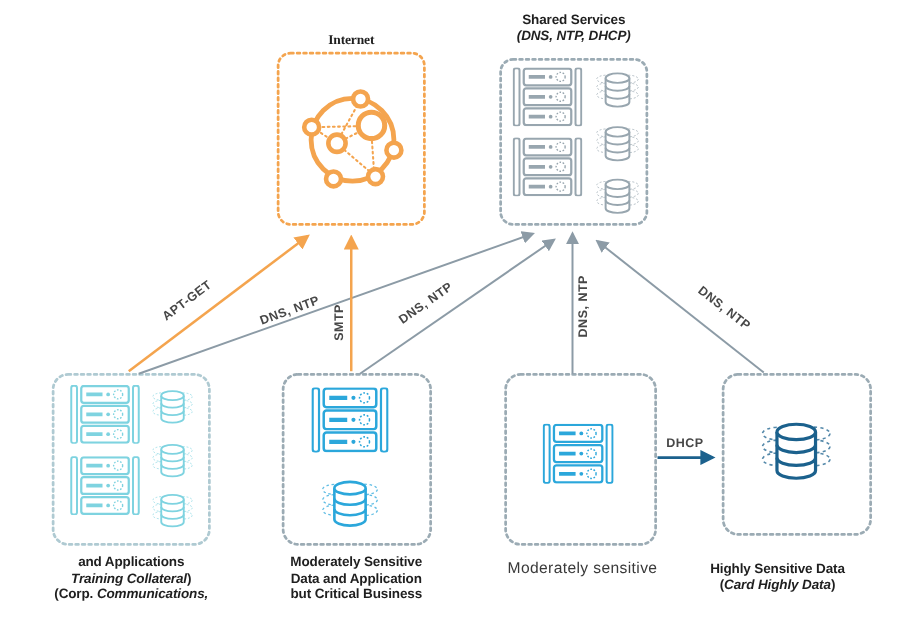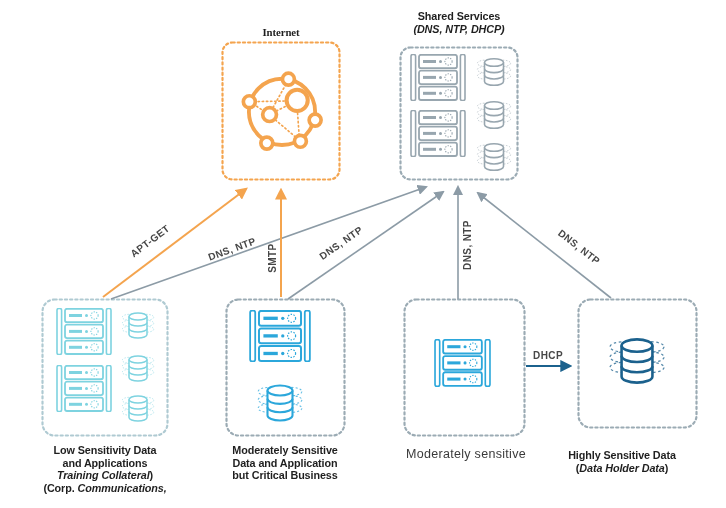--- a/index.html
+++ b/index.html
@@ -141,39 +141,38 @@
     <use href="#rack" class="icon blue" x="434" y="339" width="57" height="48"></use>
 
     <use href="#db" class="icon navy" x="606" y="334" width="62" height="54"></use>
   </svg>
 
   <div class="title" style="left:222px; top:26px; width:118px;font-family:Liberation Serif, serif;">Internet</div>
   <div class="title" style="left:400px; top:10px; width:118px;">Shared Services</div>
   <div class="title italic" style="left:400px; top:23px; width:118px;">(DNS, NTP, DHCP)</div>
 
   <div class="caption" style="left:30px; top:444px; width:150px;">
-    <div><span>Low Sensitivity Data</span></div>
     <div><span>and Applications</span></div>
     <div><i>Training Collateral</i><span>)</span></div>
     <div><span>(Corp. </span><i>Communications,</i></div>
   </div>
 
   <div class="caption" style="left:215px; top:444px; width:140px;">
     <div><span>Moderately Sensitive</span></div>
     <div><span>Data and Application</span></div>
     <div><span>but Critical Business</span></div>
   </div>
 
   <div class="caption-alt" style="left:406px; top:446px; width:150px;">
     <div><span>Moderately sensitive</span></div>
   </div>
 
   <div class="caption" style="left:552px; top:449px; width:140px;">
     <div><span>Highly Sensitive Data</span></div>
-    <div><span>(</span><i>Data Holder Data</i><span>)</span></div>
+    <div><span>(</span><i>Card Highly Data</i><span>)</span></div>
   </div>
 
   <div class="lbl" style="left:150px; top:241px; transform:translate(-50%,-50%) rotate(-37deg);">APT-GET</div>
   <div class="lbl" style="left:232px; top:249px; transform:translate(-50%,-50%) rotate(-20deg);">DNS, NTP</div>
   <div class="lbl" style="left:272px; top:258px; transform:translate(-50%,-50%) rotate(-90deg);">SMTP</div>
   <div class="lbl" style="left:341px; top:243px; transform:translate(-50%,-50%) rotate(-35deg);">DNS, NTP</div>
   <div class="lbl" style="left:467px; top:245px; transform:translate(-50%,-50%) rotate(-90deg);">DNS, NTP</div>
   <div class="lbl" style="left:579px; top:247px; transform:translate(-50%,-50%) rotate(38deg);">DNS, NTP</div>
   <div class="lbl" style="left:548px; top:355px; transform:translate(-50%,-50%);">DHCP</div>
 </div>

